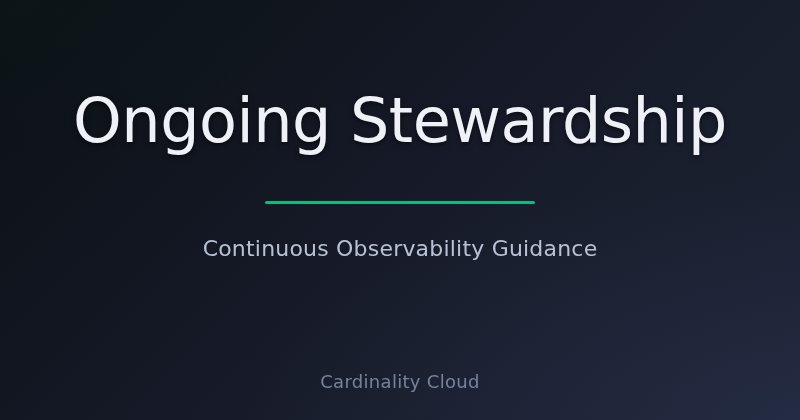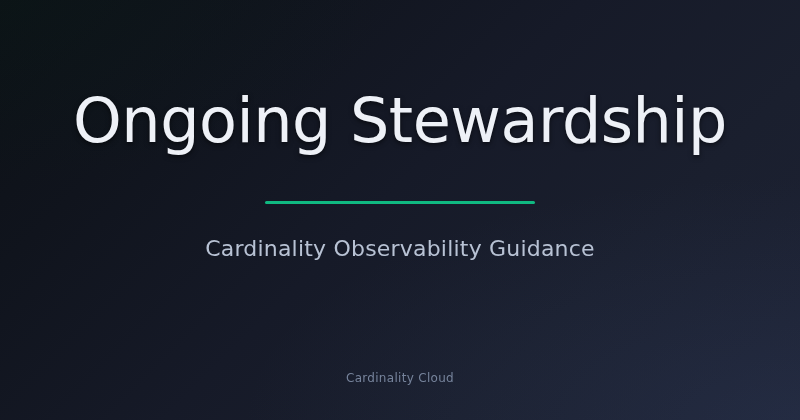--- a/index.html
+++ b/index.html
@@ -92,35 +92,35 @@
     color: #b8c2d4;
     white-space: nowrap;
   }
 
   .footer {
     position: absolute;
     top: 371px;
     left: 0;
     width: 800px;
     margin: 0;
-    font-size: 12px;
+    font-size: 18px;
     font-weight: 400;
     letter-spacing: 0.3px;
     color: #76839b;
     white-space: nowrap;
   }
 </style>
 </head>
 <body>
 
 <div class="slide">
   <div class="content">
 
     <h1 class="title">Ongoing Stewardship</h1>
 
     <div class="divider"></div>
 
-    <p class="subtitle">Cardinality Observability Guidance</p>
+    <p class="subtitle">Continuous Observability Guidance</p>
 
     <p class="footer">Cardinality Cloud</p>
 
   </div>
 </div>
 
 </body></html>

